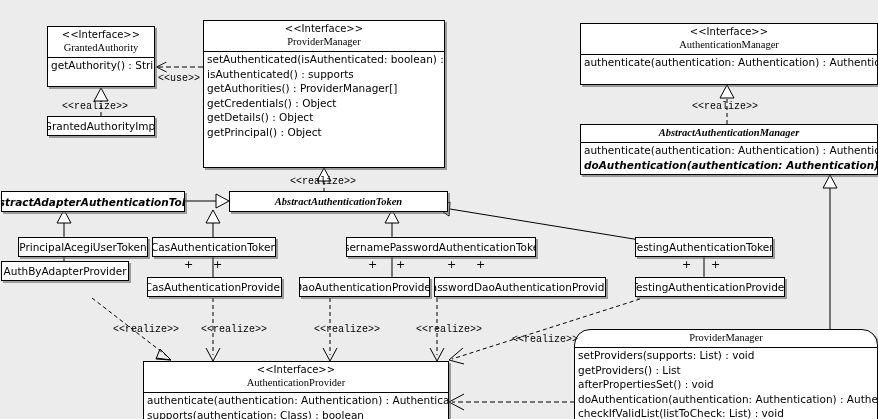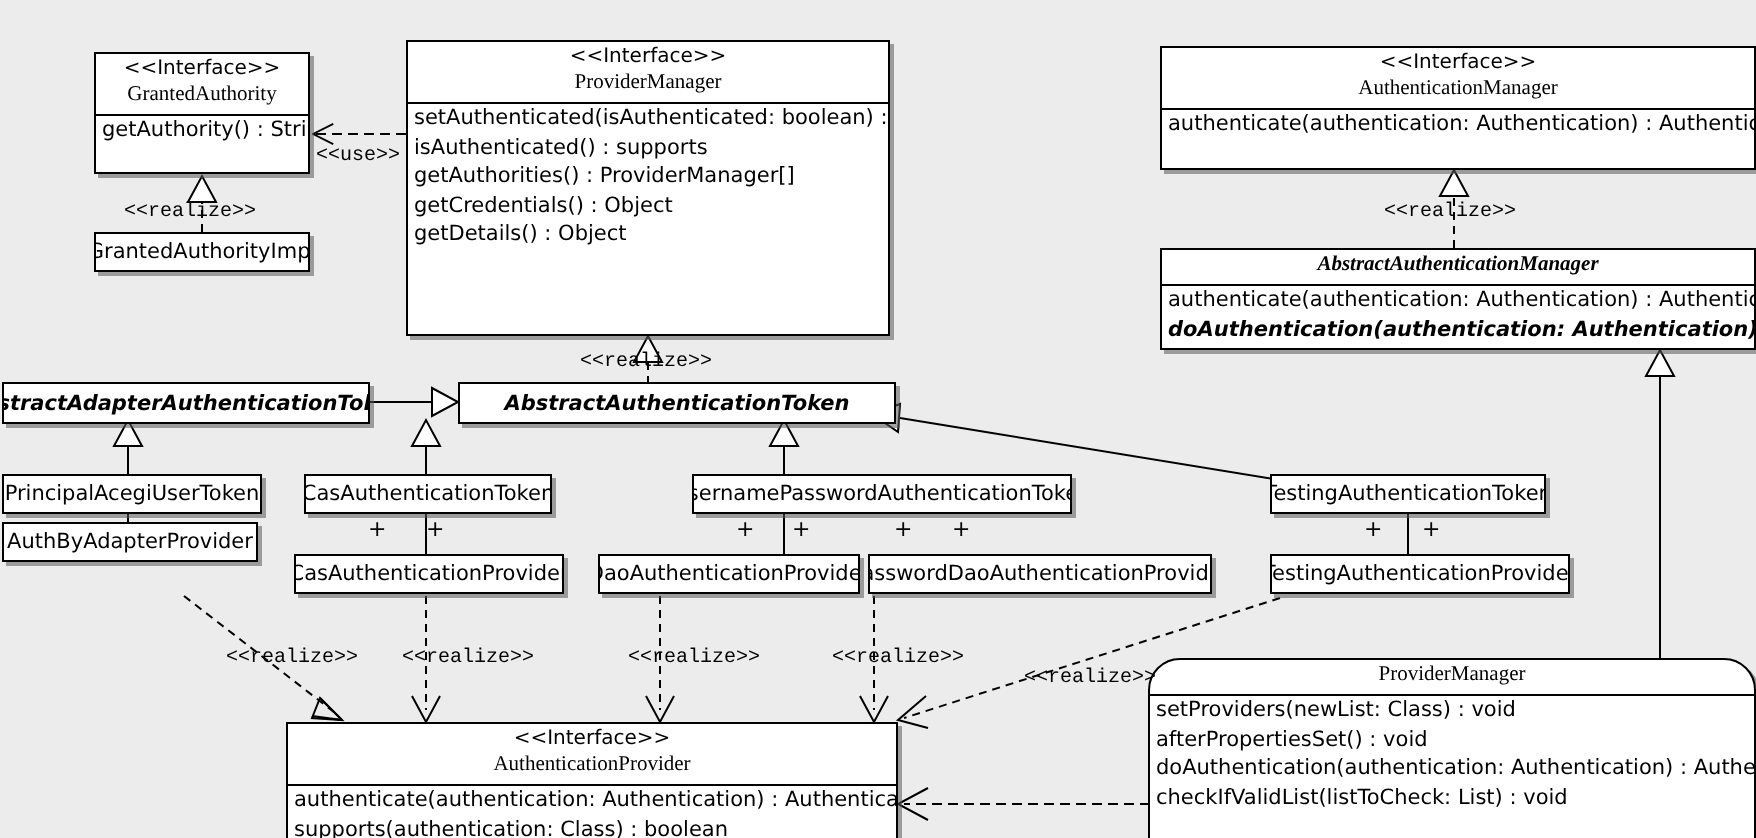--- a/index.html
+++ b/index.html
@@ -161,20 +161,21 @@
     <div class="hdr">
       <span class="stereo">&lt;&lt;Interface&gt;&gt;</span>
       <span class="nm">ProviderManager</span>
     </div>
     <div class="ops sep">
       <div class="op">setAuthenticated(isAuthenticated: boolean) : void</div>
       <div class="op">isAuthenticated() : supports</div>
       <div class="op">getAuthorities() : ProviderManager[]</div>
       <div class="op">getCredentials() : Object</div>
       <div class="op">getDetails() : Object</div>
+      <div class="op">getPrincipal() : Object</div>
     </div>
   </div>
 
   <div class="cls" style="left:580px;top:5px;width:298px;height:62px;">
     <div class="hdr">
       <span class="stereo">&lt;&lt;Interface&gt;&gt;</span>
       <span class="nm">AuthenticationManager</span>
     </div>
     <div class="ops sep">
       <div class="op">authenticate(authentication: Authentication) : Authentication</div>
@@ -188,25 +189,25 @@
     <div class="ops sep">
       <div class="op">authenticate(authentication: Authentication) : Authentication</div>
       <div class="op it">doAuthentication(authentication: Authentication) : Authentication</div>
     </div>
   </div>
 
   <div class="cls" style="left:1px;top:173px;width:184px;height:21px;">
     <div class="simple abst">AbstractAdapterAuthenticationToken</div>
   </div>
 
-  <div class="cls" style="left:229px;top:173px;width:219px;height:21px;">
+  <div class="cls" style="left:229px;top:173px;width:219px;height:21px;font-family:Liberation Serif, serif;">
     <div class="simple abst">AbstractAuthenticationToken</div>
   </div>
 
-  <div class="cls" style="left:1px;top:219px;width:130px;height:20px;">
+  <div class="cls" style="left:18px;top:219px;width:130px;height:20px;">
     <div class="simple">PrincipalAcegiUserToken</div>
   </div>
   <div class="plus" style="left:44px;top:241px;">+</div>
   <div class="plus" style="left:72px;top:241px;">+</div>
 
   <div class="cls" style="left:152px;top:219px;width:124px;height:20px;">
     <div class="simple">CasAuthenticationToken</div>
   </div>
   <div class="plus" style="left:184px;top:241px;">+</div>
   <div class="plus" style="left:213px;top:241px;">+</div>
@@ -254,21 +255,22 @@
       <div class="op">authenticate(authentication: Authentication) : Authentication</div>
       <div class="op">supports(authentication: Class) : boolean</div>
     </div>
   </div>
 
   <div class="cls" style="left:574px;top:311px;width:304px;height:108px;border-radius:16px;">
     <div class="hdr">
       <span class="nm">ProviderManager</span>
     </div>
     <div class="ops sep">
-      <div class="op">setProviders(newList: Class) : void</div>
+      <div class="op">setProviders(supports: List) : void</div>
+      <div class="op">getProviders() : List</div>
       <div class="op">afterPropertiesSet() : void</div>
       <div class="op">doAuthentication(authentication: Authentication) : Authentication</div>
       <div class="op">checkIfValidList(listToCheck: List) : void</div>
     </div>
   </div>
 
   <div class="lbl" style="left:158px;top:55px;">&lt;&lt;use&gt;&gt;</div>
   <div class="lbl" style="left:62px;top:83px;">&lt;&lt;realize&gt;&gt;</div>
   <div class="lbl" style="left:290px;top:158px;">&lt;&lt;realize&gt;&gt;</div>
   <div class="lbl" style="left:692px;top:83px;">&lt;&lt;realize&gt;&gt;</div>

